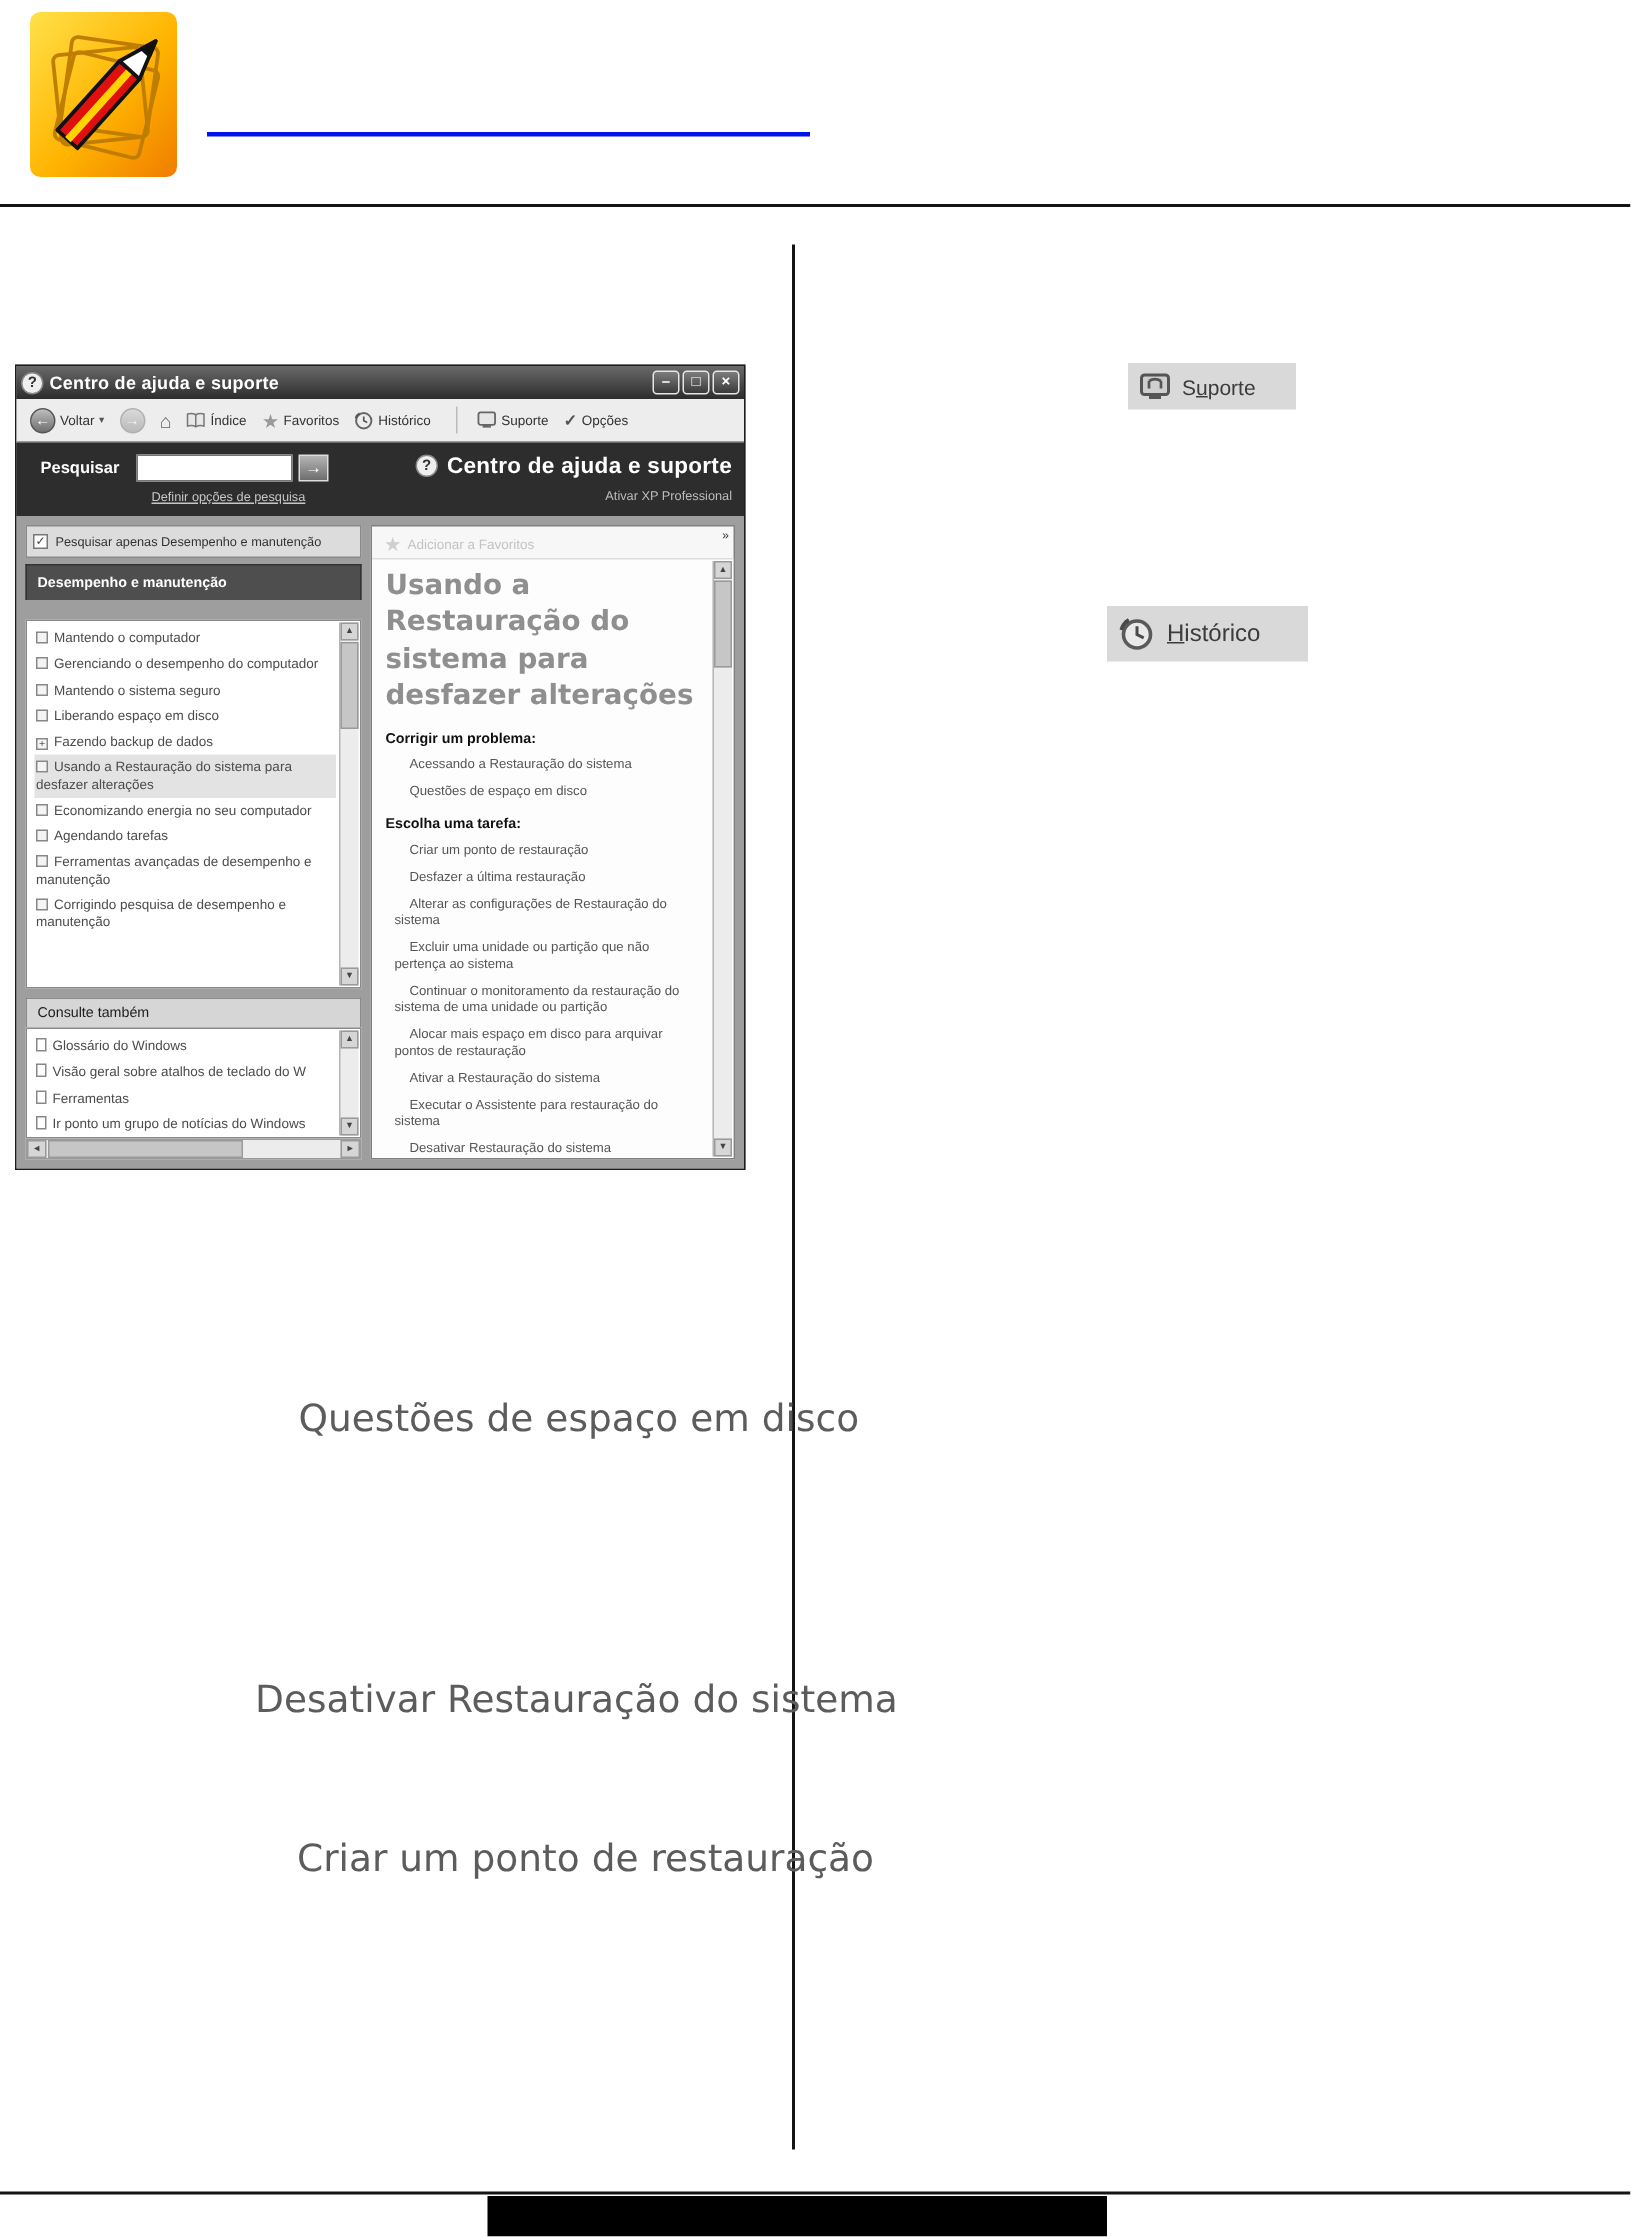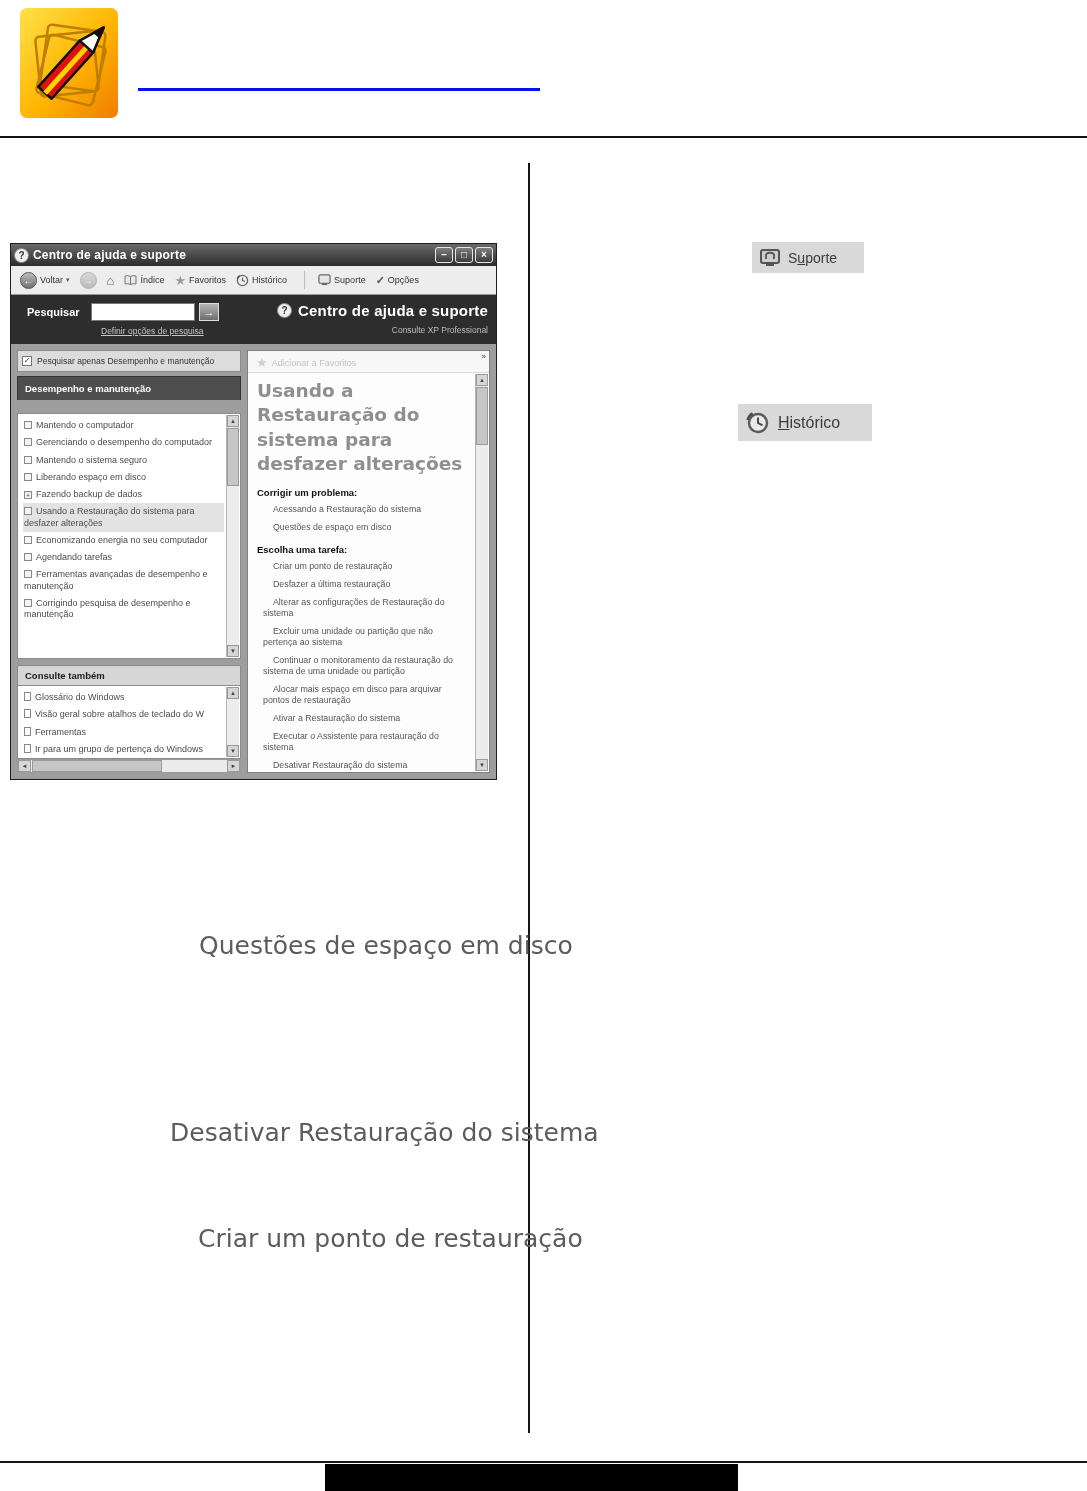--- a/index.html
+++ b/index.html
@@ -108,21 +108,21 @@
   }
   .list-box { background:#fff; border:1px solid #8a8a8a; position:relative; overflow:hidden; }
   .topics-list { height:254px; padding:3px 16px 3px 5px;margin-top:13px; }
   .topic-item { padding:3px 1px; color:#4c4c4c; line-height:1.25; }
   .topic-item.selected { background:#e3e3e3; }
   .box-ic {
     display:inline-block; width:8px; height:8px; border:1px solid #888; background:#f4f4f4;
     margin-right:4px; vertical-align:-1px; text-align:center; font-size:7px; line-height:7px; color:#555;
   }
   .see-also-header {
-    margin-top:6px; background:#d6d6d6; color:#1c1c1c; font-weight:bold;
+    margin-top:6px; background:#d6d6d6; color:#1c1c1c; font-weight:normal;
     padding:4px 7px; font-size:9.5px; border:1px solid #8a8a8a; border-bottom:none;
   }
   .see-list { height:76px; padding:3px 16px 14px 5px; }
   .doc-ic {
     display:inline-block; width:7px; height:9px; border:1px solid #888; background:#fff;
     margin-right:4px; vertical-align:-1px;
   }
   
   .vscroll { position:absolute; top:1px; right:1px; bottom:1px; width:13px; background:#ececec; border-left:1px solid #b5b5b5; }
   .vscroll .arr { height:12px; background:#d6d6d6; border:1px solid #9a9a9a; color:#444; font-size:6px; text-align:center; line-height:11px; }
@@ -233,21 +233,21 @@
 
   <div class="search-band">
     <span class="search-label">Pesquisar</span>
     <span class="search-input"></span>
     <span class="go-btn">→</span>
     <span class="search-opts">Definir opções de pesquisa</span>
     <span class="band-title">
       <span class="qcircle">?</span>
       <span class="band-title-text">Centro de ajuda e suporte</span>
     </span>
-    <span class="band-sub">Consulte XP Professional</span>
+    <span class="band-sub">Ativar XP Professional</span>
   </div>
 
   <div class="content">
 
     <div class="left-panel">
       <div class="filter-row">
         <span class="checkbox">✓</span>
         <span>Pesquisar apenas Desempenho e manutenção</span>
       </div>
       <div class="topics-header">Desempenho e manutenção</div>
@@ -266,21 +266,21 @@
           <div class="arr">▲</div>
           <div class="thumb"></div>
           <div class="arr bottom">▼</div>
         </div>
       </div>
       <div class="see-also-header">Consulte também</div>
       <div class="list-box see-list">
         <div class="topic-item"><span class="doc-ic"></span><span>Glossário do Windows</span></div>
         <div class="topic-item"><span class="doc-ic"></span><span>Visão geral sobre atalhos de teclado do W</span></div>
         <div class="topic-item"><span class="doc-ic"></span><span>Ferramentas</span></div>
-        <div class="topic-item"><span class="doc-ic"></span><span>Ir para um grupo de pertença do Windows</span></div>
+        <div class="topic-item"><span class="doc-ic"></span><span>Ir ponto um grupo de notícias do Windows</span></div>
         <div class="vscroll">
           <div class="arr">▲</div>
           <div class="arr bottom">▼</div>
         </div>
       </div>
       <div class="hscroll">
         <div class="arr left">◄</div>
         <div class="thumb"></div>
         <div class="arr right">►</div>
       </div>

